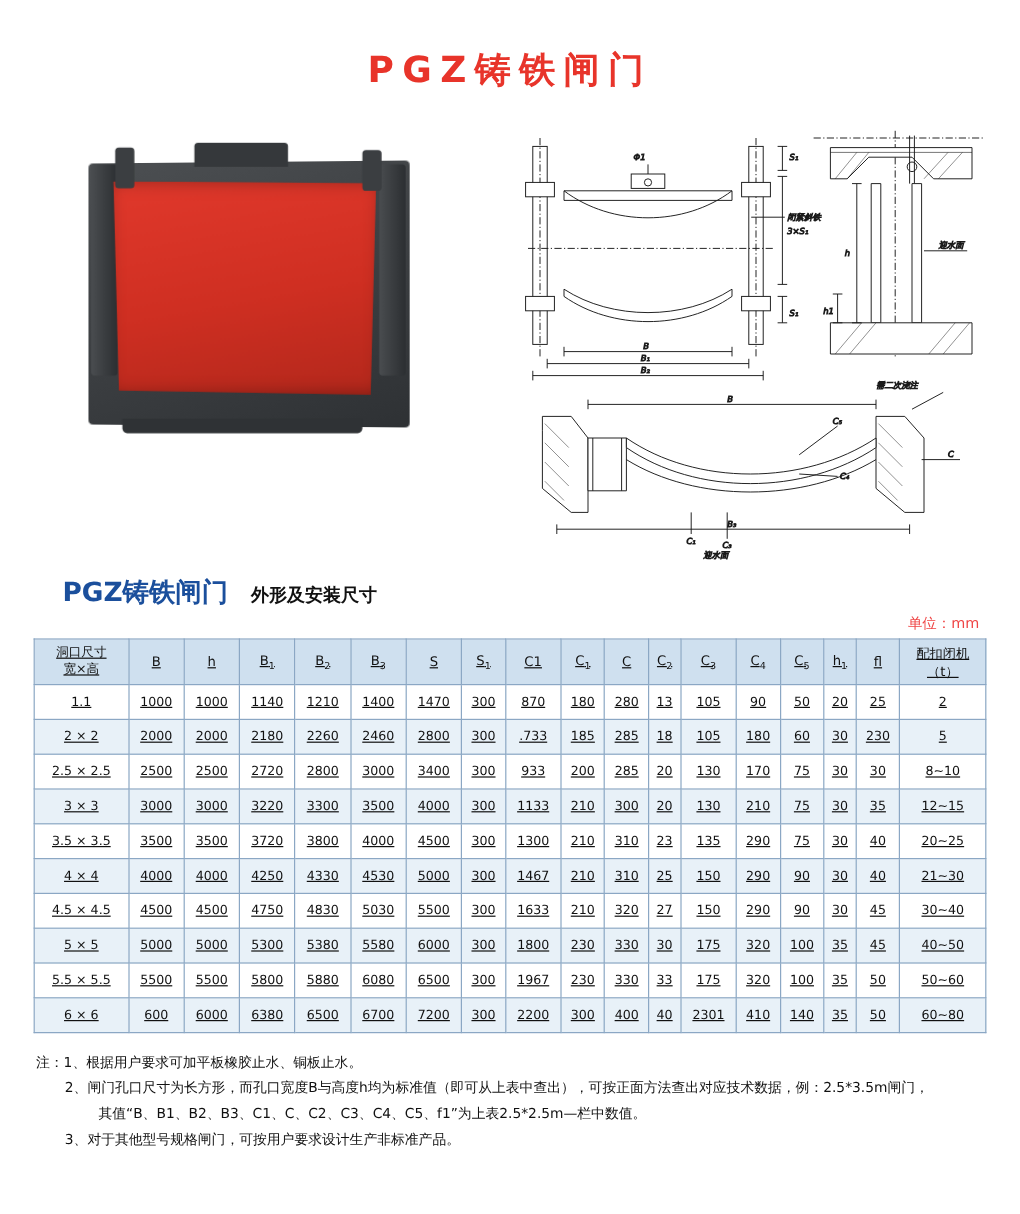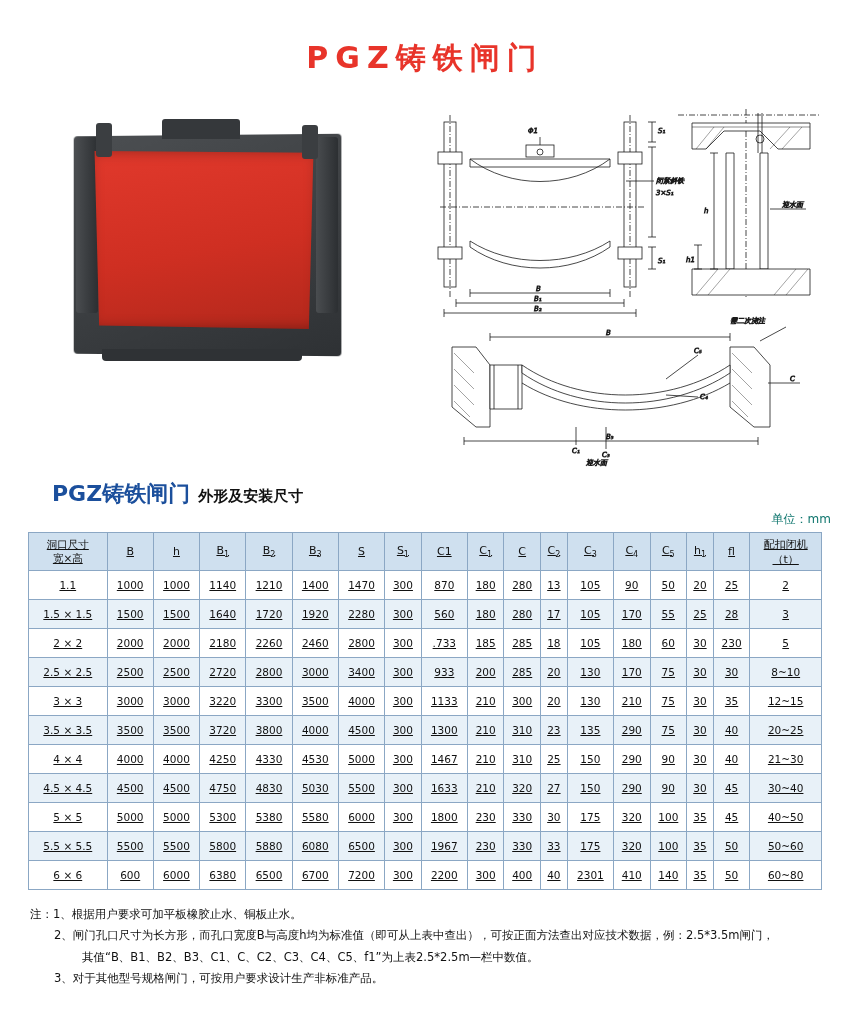--- a/index.html
+++ b/index.html
@@ -105,28 +105,28 @@
   .section-head .big {
     font-size: 22px;
     font-weight: bold;
     color: #1b4f9c;
     font-family: "DejaVu Sans", sans-serif;
   }
   .section-head .small {
     font-size: 15px;
     font-weight: bold;
     color: #111;
-    margin-left: 8px;
+    margin-left: 19px;
     font-family: "DejaVu Sans", sans-serif;
   }
   .unit-line {
     text-align: right;
-    padding-right: 19px;
+    padding-right: 34px;
     font-size: 12px;
-    color: #0f766e;
+    color: #ef4444;
     margin-top: 2px;
     margin-bottom: 4px;
     font-family: "DejaVu Sans", sans-serif;
   }
 
   
   .table-wrap {
     padding: 0 28px 0 28px;
   }
   table.spec {
@@ -386,40 +386,20 @@
           <td>280</td>
           <td>13</td>
           <td>105</td>
           <td>90</td>
           <td>50</td>
           <td>20</td>
           <td>25</td>
           <td>2</td>
         </tr>
         <tr>
-          <td>1.5 × 1.5</td>
-          <td>1500</td>
-          <td>1500</td>
-          <td>1640</td>
-          <td>1720</td>
-          <td>1920</td>
-          <td>2280</td>
-          <td>300</td>
-          <td>560</td>
-          <td>180</td>
-          <td>280</td>
-          <td>17</td>
-          <td>105</td>
-          <td>170</td>
-          <td>55</td>
-          <td>25</td>
-          <td>28</td>
-          <td>3</td>
-        </tr>
-        <tr>
           <td>2 × 2</td>
           <td>2000</td>
           <td>2000</td>
           <td>2180</td>
           <td>2260</td>
           <td>2460</td>
           <td>2800</td>
           <td>300</td>
           <td>.733</td>
           <td>185</td>

